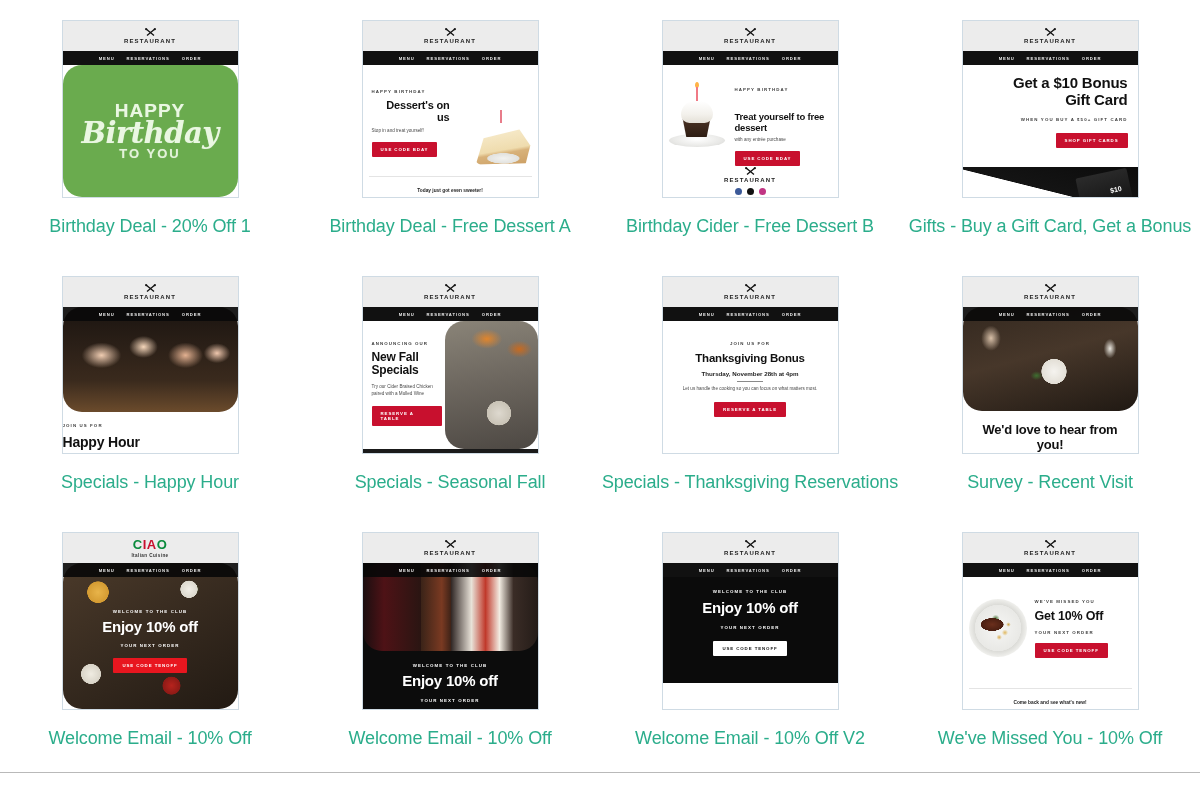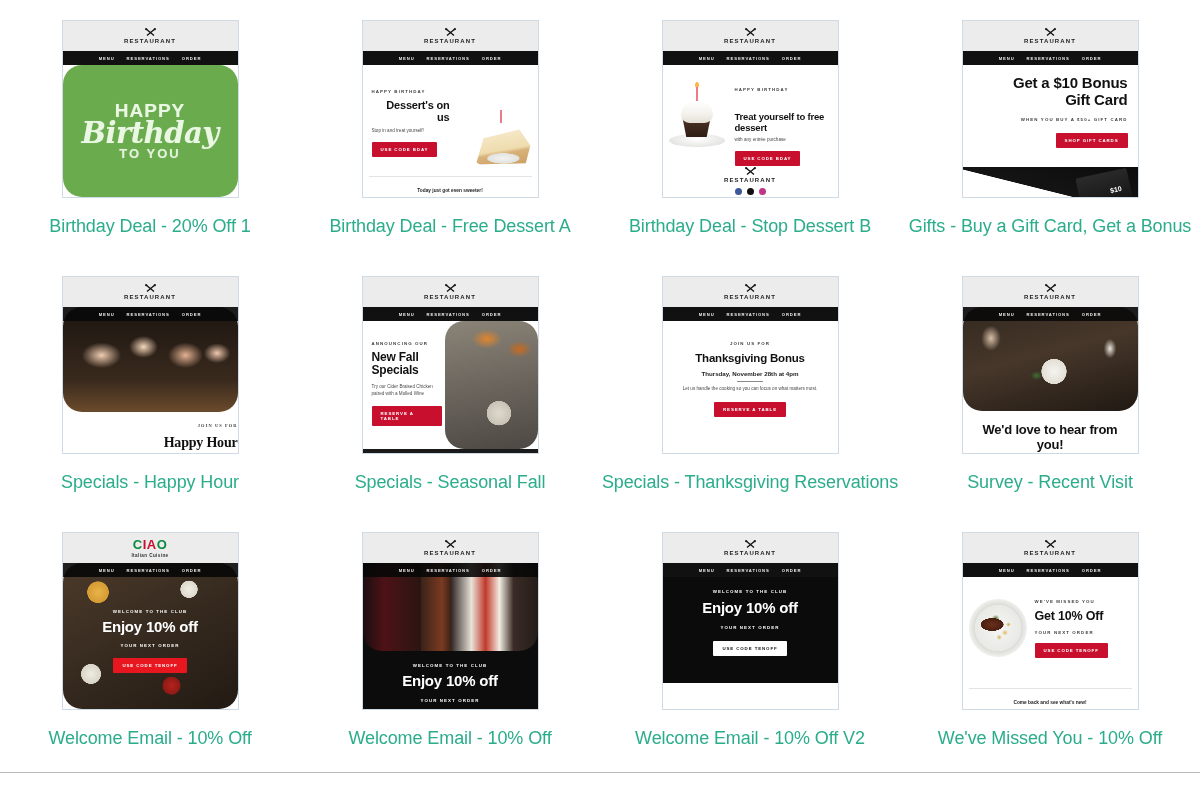--- a/index.html
+++ b/index.html
@@ -367,21 +367,21 @@
             </span>
             <div class="logo-word">RESTAURANT</div>
           </div>
           <div class="soc" style="position:absolute; left:0; right:0; bottom:2px;">
             <i style="background:#3b5998"></i>
             <i style="background:#111"></i>
             <i style="background:#c13584"></i>
           </div>
         </div>
       </div>
-      <div class="caption">Birthday Deal - Stop Dessert B</div>
+      <div class="caption">Birthday Cider - Free Dessert B</div>
     </div>
 
     <div class="cell">
       <div class="thumb">
         <div class="em-head">
           <span class="logo-mark">
             <svg width="13" height="9" viewBox="0 0 26 18">
               <path d="M3 1 L20 15 M23 1 L6 15" stroke="#111" stroke-width="2.6" fill="none"></path>
               <circle cx="21.5" cy="2.5" r="2.2" fill="#111"></circle>
                 <circle cx="4.5" cy="2.5" r="2.2" fill="#111"></circle>
@@ -423,21 +423,21 @@
           </span>
           <span class="logo-word">RESTAURANT</span>
         </div>
         <div class="em-body">
           <div class="ph photo-people" style="height:105px; left:0; right:0; top:0;"></div>
           <div class="em-nav" style="position:absolute; left:0; right:0; top:0; background:rgba(10,10,10,.92);">
             <span>MENU</span>
             <span>RESERVATIONS</span>
             <span>ORDER</span>
           </div>
-          <div style="position:absolute; left:0; right:0; top:116px; text-align:right;font-family:Liberation Serif, serif;">
+          <div style="position:absolute; left:0; right:0; top:116px; text-align:left;">
             <div class="kicker">JOIN US FOR</div>
             <div class="headline" style="font-size:14px; margin-top:7px;">Happy Hour</div>
           </div>
         </div>
       </div>
       <div class="caption">Specials - Happy Hour</div>
     </div>
 
     <div class="cell">
       <div class="thumb">

